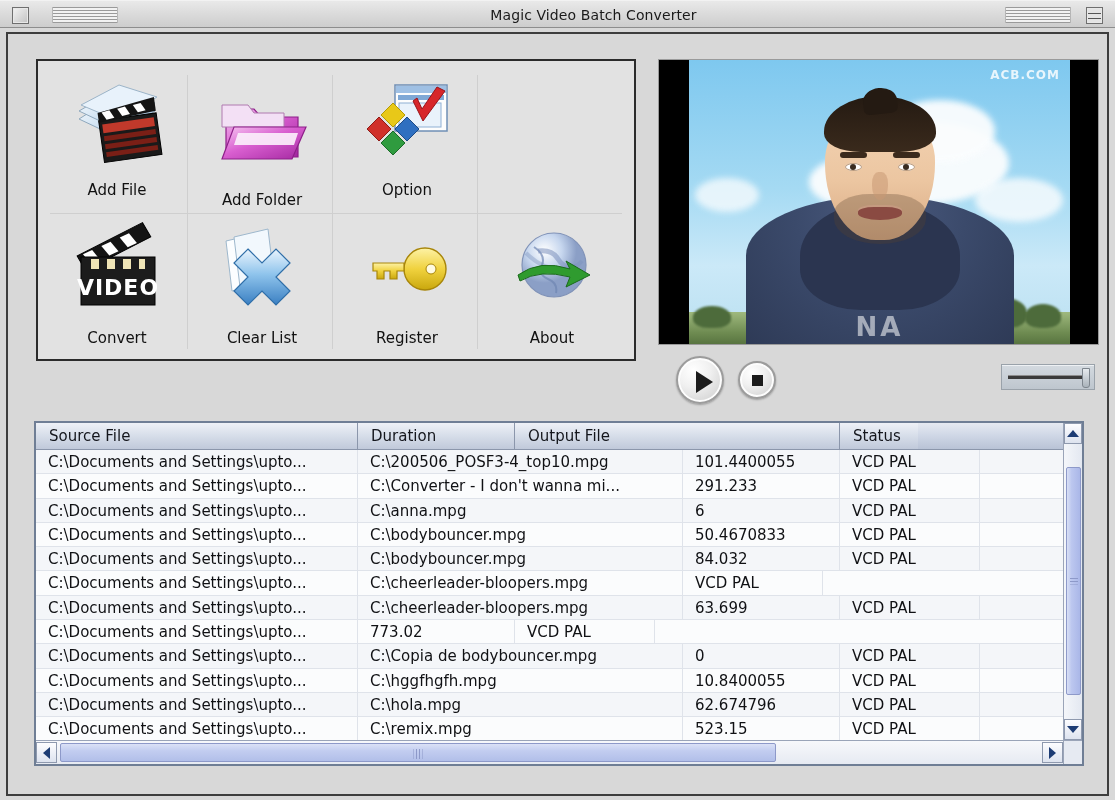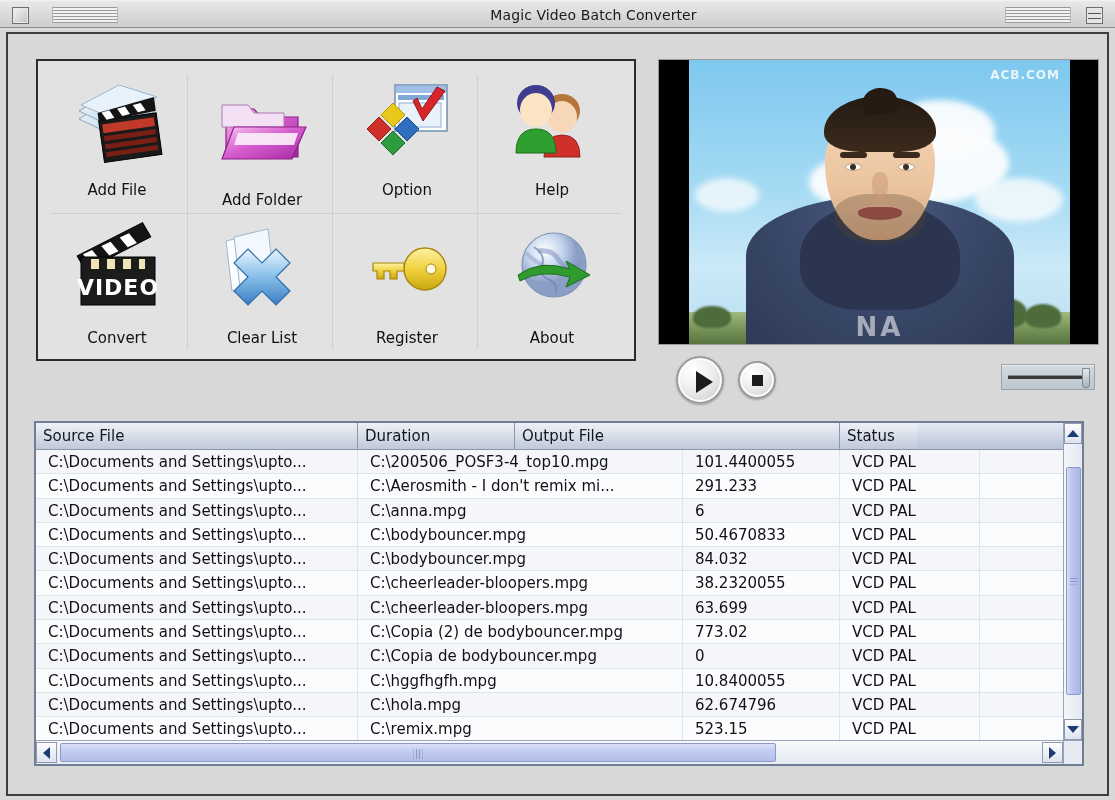--- a/index.html
+++ b/index.html
@@ -331,21 +331,21 @@
   #list-header {
     position: absolute;
     left: 0; top: 0; right: 0; height: 27px;
     background: linear-gradient(180deg,#e6eaf2 0%,#cfd7e6 48%,#b9c3d6 100%);
     border-bottom: 1px solid #8b96ab;
     display: flex;
   }
   .hcell {
     position: relative;
     height: 26px; line-height: 26px;
-    padding-left: 7px;
+    padding-left: 13px;
     font-size: 15px;
     color: #14161c;
     border-right: 1px solid #8b96ab;
     overflow: hidden;
     white-space: nowrap;
     cursor: pointer;
     background: linear-gradient(180deg,#eef1f7 0%,#d6dde9 50%,#c0c9da 100%);
   }
   #list-rows {
     position: absolute;
@@ -552,37 +552,20 @@
                 <polygon points="8,56 20,44 32,56 20,68" fill="#d0302a" stroke="#8f1b16"></polygon>
                 <polygon points="36,56 48,44 60,56 48,68" fill="#2f6fc0" stroke="#1d4a85"></polygon>
                 <polygon points="22,70 34,58 46,70 34,82" fill="#2f9b3f" stroke="#1b6b29"></polygon>
               </g>
               <path d="M54 28 L64 48 L86 18 L78 14 L63 36 L58 25 Z" fill="#d7262a" stroke="#9a1318" stroke-width="1"></path>
             </svg>
           </span>
           <span class="tlabel">Option</span>
         </div>
 
-        <div class="tool-btn" style="left:440px;top:2px;">
-          <span class="ticon">
-            <svg viewBox="0 0 96 96" width="96" height="96">
-              <g>
-                <ellipse cx="58" cy="38" rx="18" ry="17" fill="#b5763c"></ellipse>
-                <ellipse cx="58" cy="44" rx="15" ry="16" fill="#f6d8b8"></ellipse>
-                <path d="M40 84 q0-22 18-22 q18 0 18 22 z" fill="#d0302a" stroke="#94201c"></path>
-              </g>
-              <g>
-                <ellipse cx="32" cy="30" rx="19" ry="18" fill="#3f3d8f"></ellipse>
-                <ellipse cx="32" cy="37" rx="16" ry="17" fill="#fbe3c6"></ellipse>
-                <path d="M12 80 q0-24 20-24 q20 0 20 24 z" fill="#2fa02f" stroke="#1c6b1c"></path>
-              </g>
-            </svg>
-          </span>
-          <span class="tlabel">Help</span>
-        </div>
 
         <div class="tool-btn" style="left:5px;top:150px;">
           <span class="ticon">
             <svg viewBox="0 0 96 96" width="96" height="96">
               <g transform="translate(10,18)">
                 <g transform="rotate(-16 38 18)">
                   <polygon points="0,6 72,-8 76,8 4,22" fill="#141414" stroke="#000"></polygon>
                   <polygon points="6,6 16,4.5 21,16 11,17.5" fill="#fff"></polygon>
                   <polygon points="26,3 36,1.5 41,13 31,14.5" fill="#fff"></polygon>
                   <polygon points="46,0 56,-1.5 61,10 51,11.5" fill="#fff"></polygon>
@@ -717,21 +700,21 @@
       <div id="list-rows">
           <div class="lrow">
             <div class="lcell c0">C:\Documents and Settings\upto...</div>
             <div class="lcell c1">C:\200506_POSF3-4_top10.mpg</div>
             <div class="lcell c2">101.4400055</div>
             <div class="lcell c3">VCD PAL</div>
             <div class="lcell c4"></div>
           </div>
           <div class="lrow">
             <div class="lcell c0">C:\Documents and Settings\upto...</div>
-            <div class="lcell c1">C:\Aerosmith - I don't remix mi...</div>
+            <div class="lcell c1">C:\Converter - I don't wanna mi...</div>
             <div class="lcell c2">291.233</div>
             <div class="lcell c3">VCD PAL</div>
             <div class="lcell c4"></div>
           </div>
           <div class="lrow">
             <div class="lcell c0">C:\Documents and Settings\upto...</div>
             <div class="lcell c1">C:\anna.mpg</div>
             <div class="lcell c2">6</div>
             <div class="lcell c3">VCD PAL</div>
             <div class="lcell c4"></div>
@@ -746,34 +729,32 @@
           <div class="lrow">
             <div class="lcell c0">C:\Documents and Settings\upto...</div>
             <div class="lcell c1">C:\bodybouncer.mpg</div>
             <div class="lcell c2">84.032</div>
             <div class="lcell c3">VCD PAL</div>
             <div class="lcell c4"></div>
           </div>
           <div class="lrow">
             <div class="lcell c0">C:\Documents and Settings\upto...</div>
             <div class="lcell c1">C:\cheerleader-bloopers.mpg</div>
-            <div class="lcell c2">38.2320055</div>
             <div class="lcell c3">VCD PAL</div>
             <div class="lcell c4"></div>
           </div>
           <div class="lrow">
             <div class="lcell c0">C:\Documents and Settings\upto...</div>
             <div class="lcell c1">C:\cheerleader-bloopers.mpg</div>
             <div class="lcell c2">63.699</div>
             <div class="lcell c3">VCD PAL</div>
             <div class="lcell c4"></div>
           </div>
           <div class="lrow">
             <div class="lcell c0">C:\Documents and Settings\upto...</div>
-            <div class="lcell c1">C:\Copia (2) de bodybouncer.mpg</div>
             <div class="lcell c2">773.02</div>
             <div class="lcell c3">VCD PAL</div>
             <div class="lcell c4"></div>
           </div>
           <div class="lrow">
             <div class="lcell c0">C:\Documents and Settings\upto...</div>
             <div class="lcell c1">C:\Copia de bodybouncer.mpg</div>
             <div class="lcell c2">0</div>
             <div class="lcell c3">VCD PAL</div>
             <div class="lcell c4"></div>

